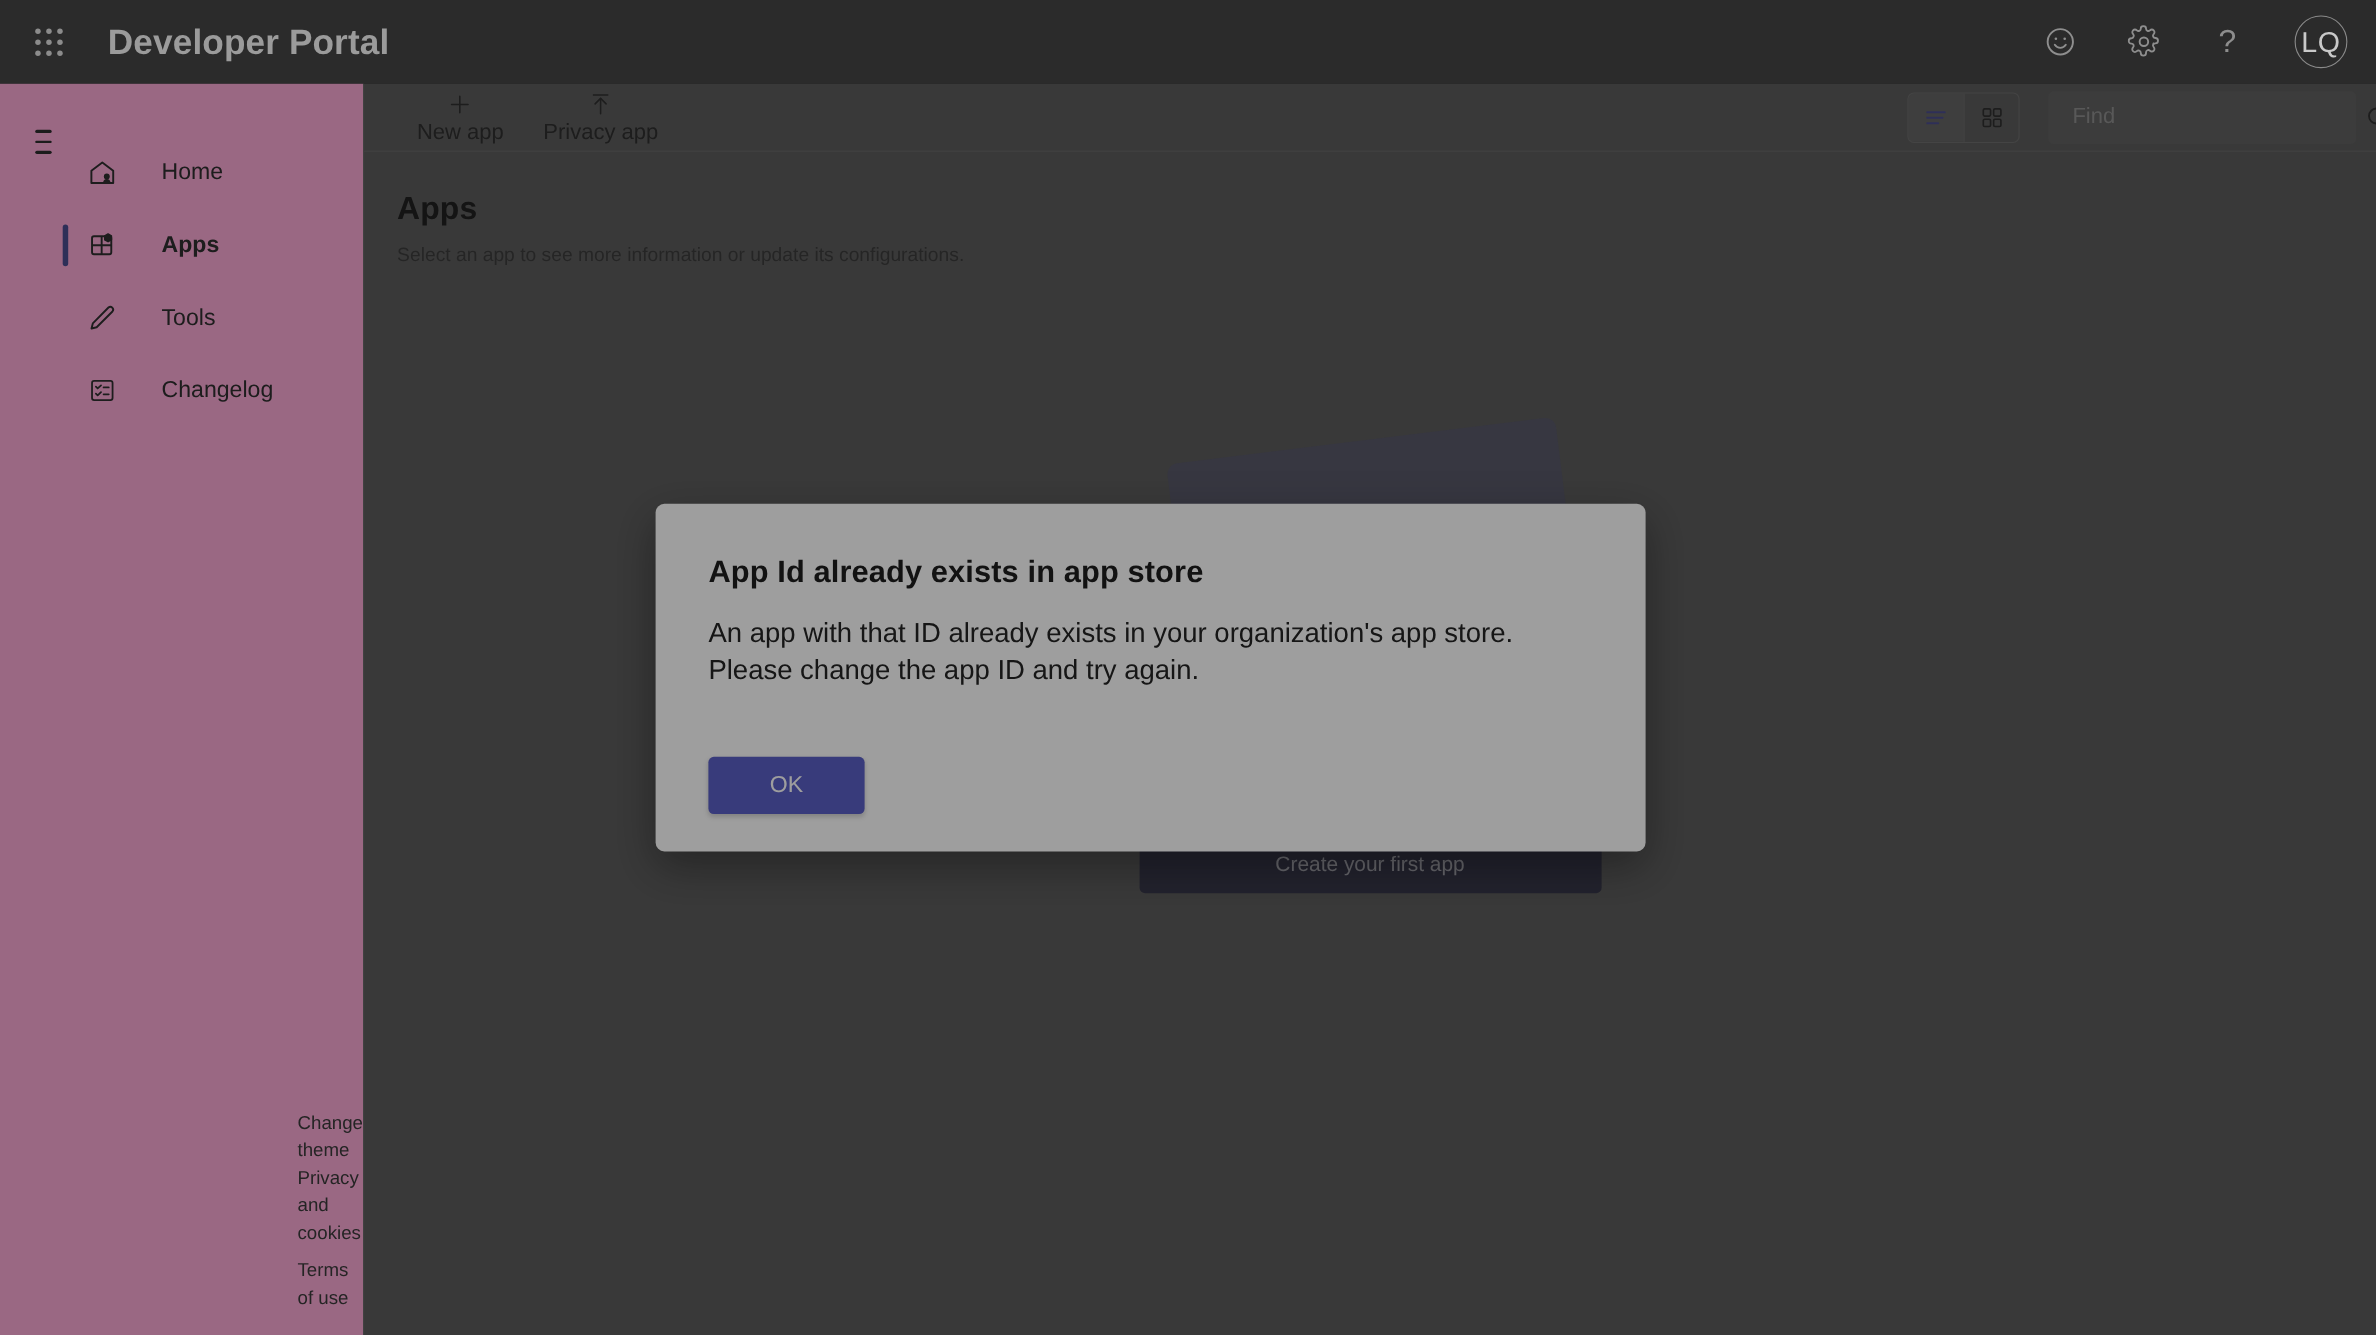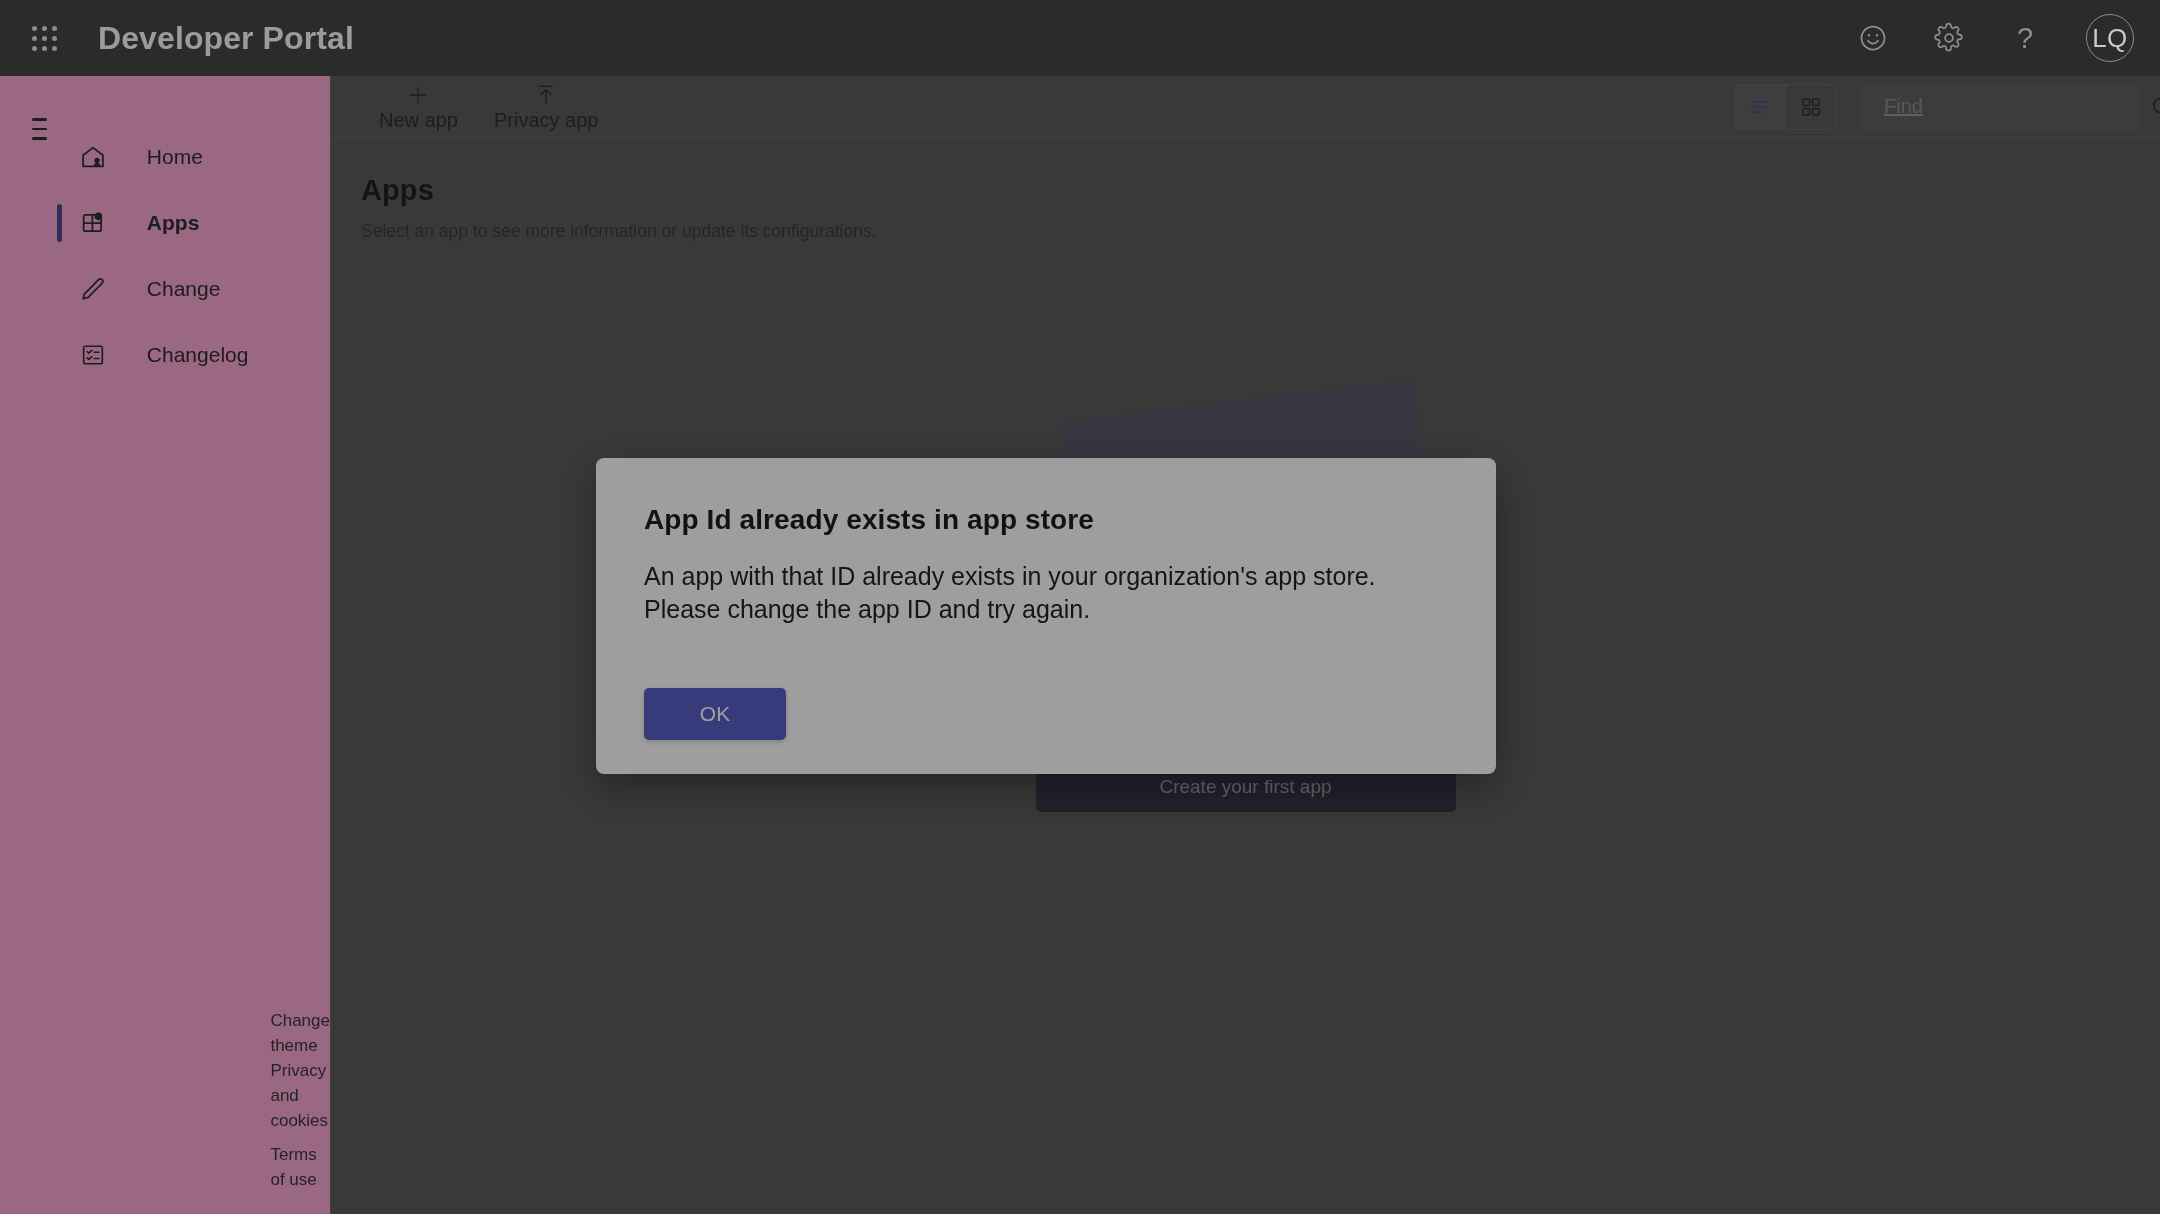--- a/index.html
+++ b/index.html
@@ -185,21 +185,20 @@
     padding: 0 16px 0 22px;
     cursor: text;
   }
   .search-box input {
     flex: 1 1 auto;
     background: transparent;
     border: none; outline: none;
     color: #9a9a9a;
     font-size: 20px;
     font-family: inherit;
-    text-decoration: underline;
   }
   .search-box input::placeholder { color: #8f8f8f; }
   .search-ico { color: #2f2f2f; display: flex; align-items: center; }
 
   
   .content {
     flex: 1 1 auto;
     position: relative;
     overflow: hidden;
     padding: 36px 0 0 30px;
@@ -389,21 +388,21 @@
           </span>
           <span class="nav-label">Apps</span>
         </div>
 
         <div class="nav-item">
           <span class="nav-ico">
             <svg width="28" height="28" viewBox="0 0 24 24" fill="none" stroke="currentColor" stroke-width="1.5">
               <path d="M16.8 3.9a2.2 2.2 0 0 1 3.1 3.1L7.6 19.3l-4 1 1-4z" stroke-linejoin="round"></path>
             </svg>
           </span>
-          <span class="nav-label">Change</span>
+          <span class="nav-label">Tools</span>
         </div>
 
         <div class="nav-item">
           <span class="nav-ico">
             <svg width="28" height="28" viewBox="0 0 24 24" fill="none" stroke="currentColor" stroke-width="1.4">
               <rect x="4" y="4.5" width="16" height="15" rx="1.6"></rect>
               <path d="M7 9l1.4 1.4L11 8" stroke-linecap="round" stroke-linejoin="round"></path>
               <path d="M7 14.4l1.4 1.4L11 13.3" stroke-linecap="round" stroke-linejoin="round"></path>
               <path d="M13 9.6h4M13 15h4" stroke-linecap="round"></path>
             </svg>

